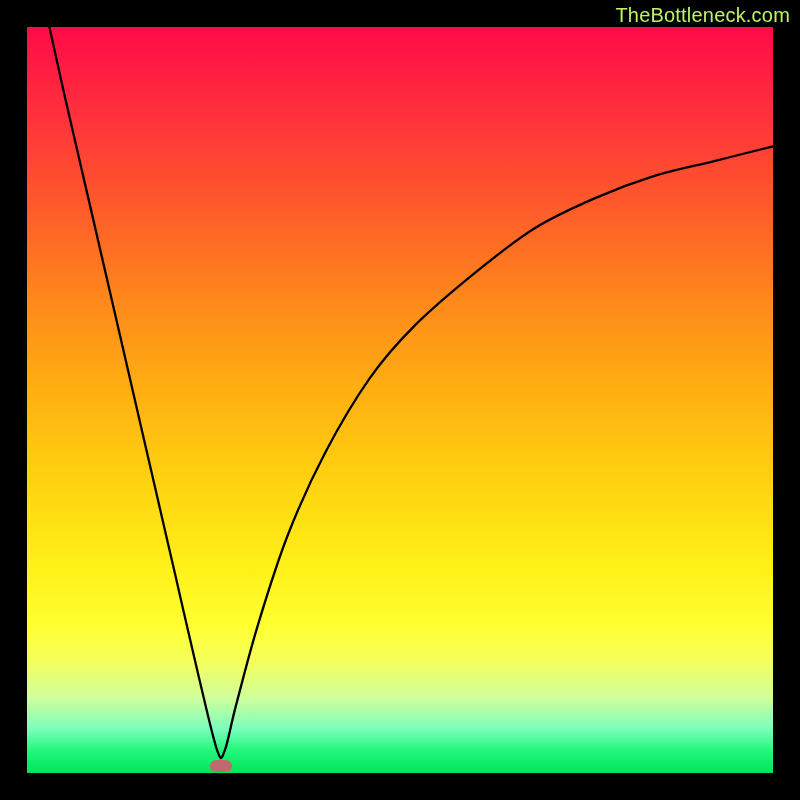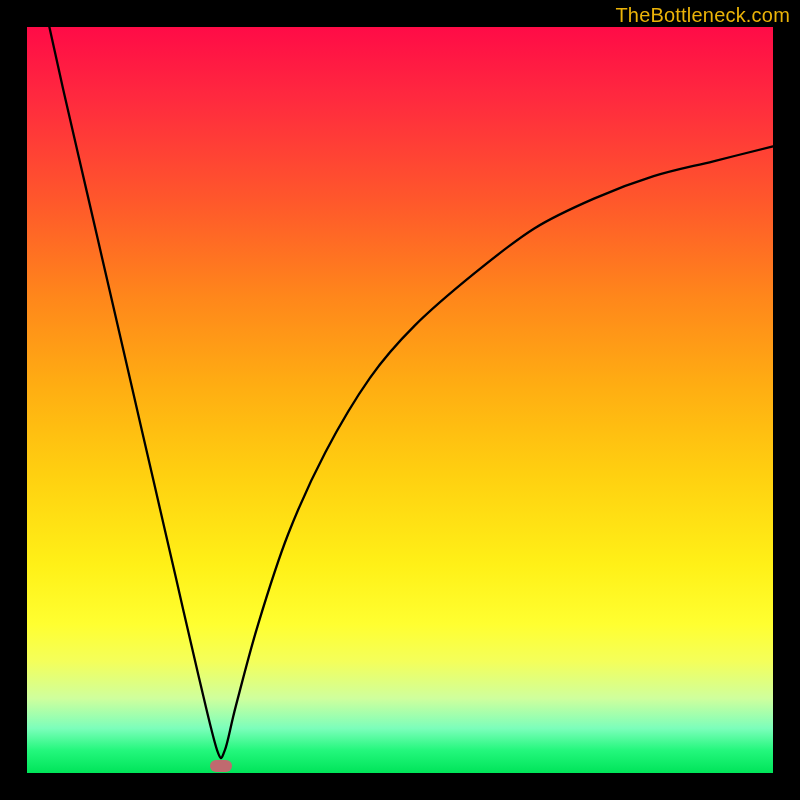--- a/index.html
+++ b/index.html
@@ -57,21 +57,21 @@
     stroke: #000;
     stroke-width: 2.3;
     fill: none;
     stroke-linecap: round;
     stroke-linejoin: round;
   }
   .watermark {
     position: absolute;
     top: 4px;
     right: 10px;
-    color: #eab308;
+    color: #bef264;
     font-size: 20px;
     letter-spacing: 0.2px;
   }
 </style>
 </head>
 <body>
 
 <div class="frame">
 
   <div class="plot">

